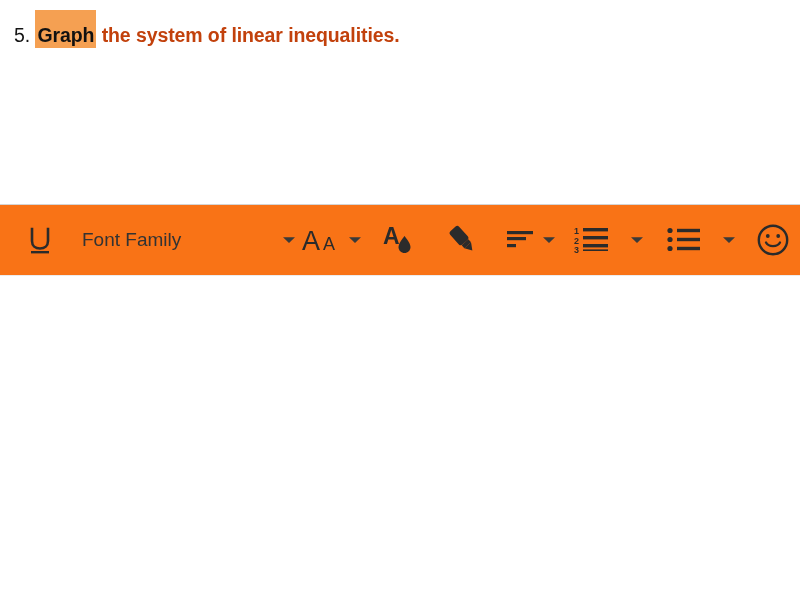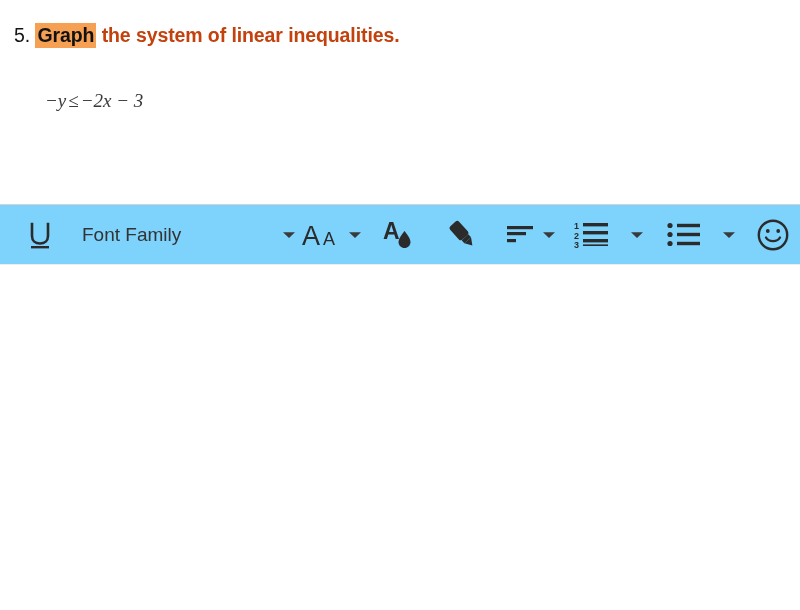--- a/index.html
+++ b/index.html
@@ -27,21 +27,21 @@
     white-space: nowrap;
   }
   .q-num {
     font-weight: 400;
     color: #141414;
   }
   .q-highlight {
     font-weight: bold;
     background: #f5a052;
     color: #111111;
-    padding: 1px 2px 2px 2px;
+    padding: 14px 2px 2px 2px;
   }
   .q-rest {
     font-weight: bold;
     color: #c2410c;
   }
 
   
   .math-block {
     position: absolute;
     left: 45px;
@@ -63,25 +63,25 @@
   .math-line .op {
     padding: 0 2px;
   }
 
   
   .toolbar {
     position: absolute;
     left: 0;
     top: 204px;
     width: 800px;
-    height: 61px;
+    height: 72px;
     border-top: 1px solid #d4d4d4;
     border-bottom: 1px solid #ececec;
     box-sizing: border-box;
-    background: #7dd3fc;
+    background: #f97316;
   }
   .tb-inner {
     position: relative;
     width: 100%;
     height: 100%;
   }
   .tb-item {
     position: absolute;
     top: 0;
     height: 100%;
@@ -123,23 +123,20 @@
   }
 </style>
 </head>
 <body>
 
 <div class="question">
   <span class="q-num">5.</span><span>&nbsp;</span><span class="q-highlight">Graph</span><span class="q-rest"> the system of linear inequalities.</span>
 </div>
 
 <div class="math-block">
-  <div class="math-line">
-    <span class="v">−y</span><span class="op">≤</span><span class="v">−2x − 3</span>
-  </div>
 </div>
 
 <div class="toolbar">
   <div class="tb-inner">
 
     <div class="tb-item underline-btn">
       <span class="tb-icon">
         <svg width="30" height="32" viewBox="0 0 30 32">
           <path d="M7 5 L7 17 C7 21.5 10.4 24.5 15 24.5 C19.6 24.5 23 21.5 23 17 L23 5" fill="none" stroke="#2b2b2b" stroke-width="2.6" stroke-linecap="square"></path>
           <rect x="6" y="27" width="18" height="2.4" fill="#2b2b2b"></rect>

